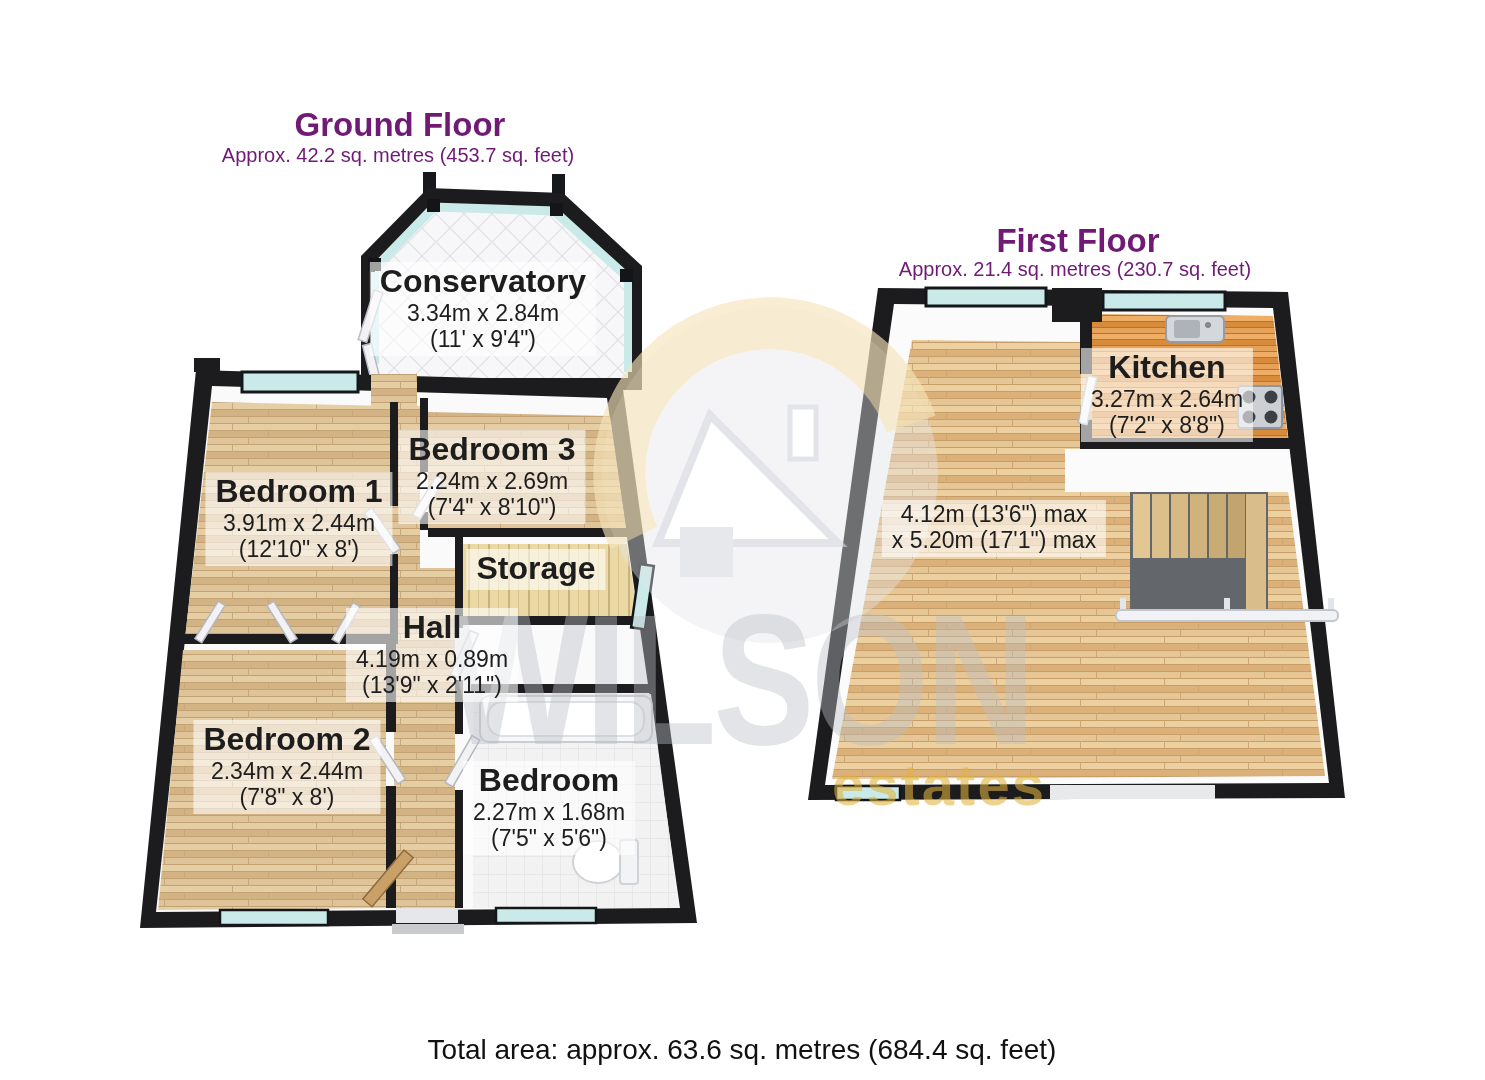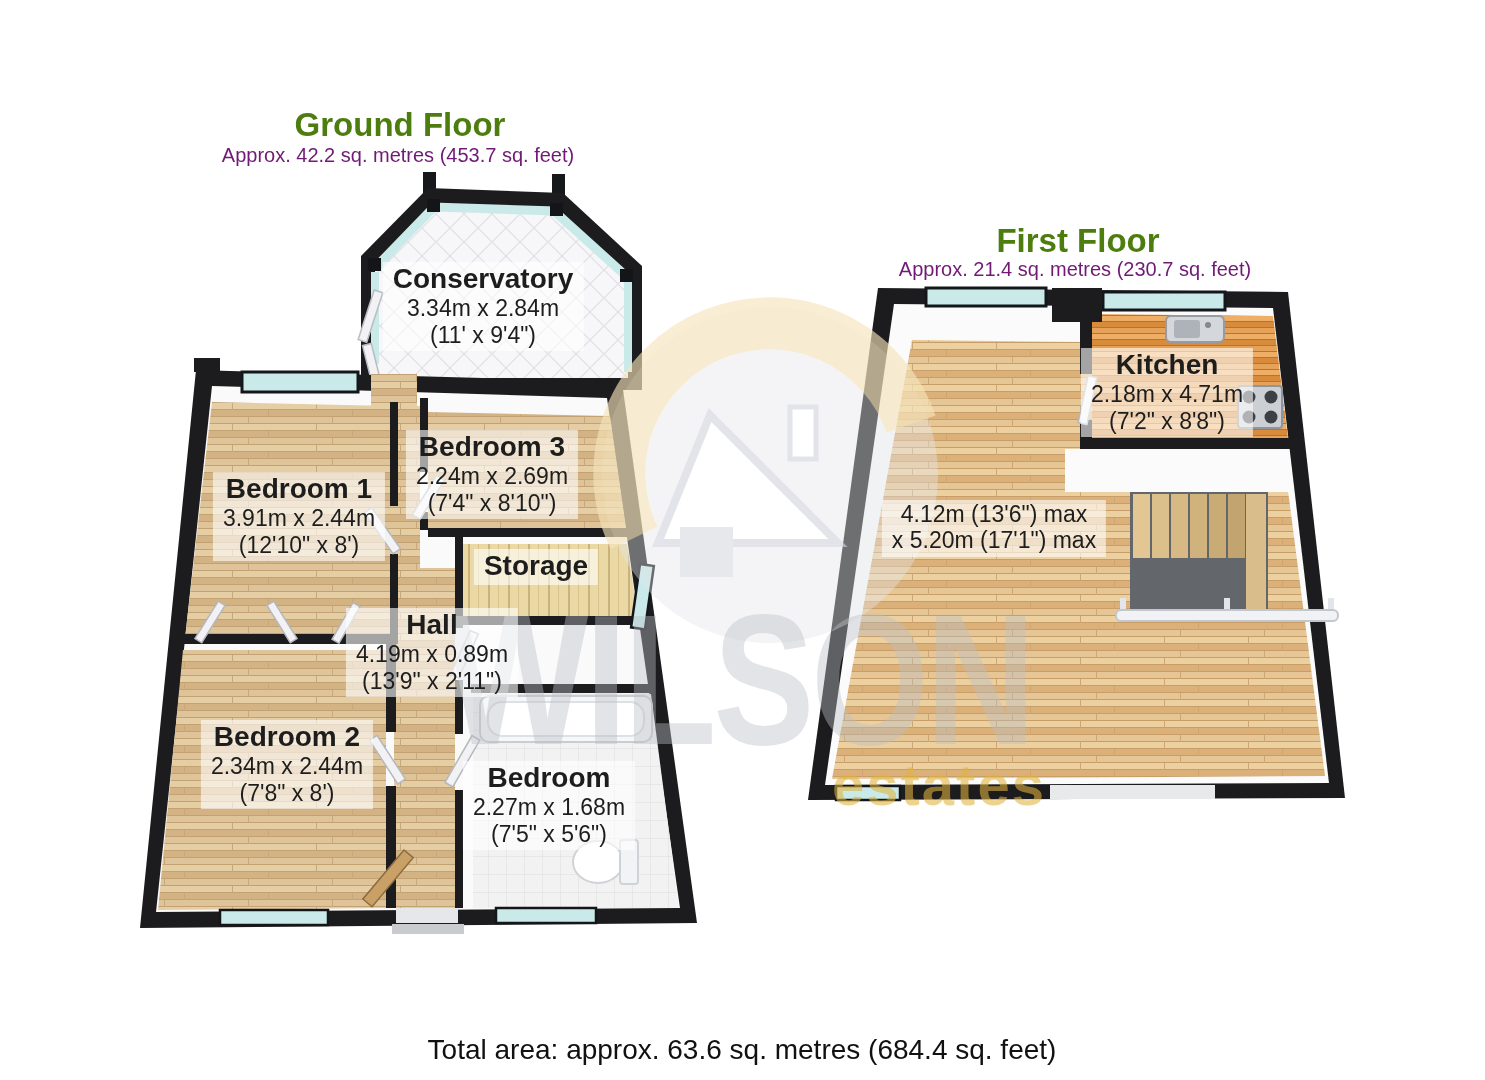--- a/index.html
+++ b/index.html
@@ -1,23 +1,23 @@
 <!DOCTYPE html>
 <html><head>
 <meta charset="utf-8">
 <style>
   html,body{margin:0;padding:0;background:#ffffff;}
   body{width:1485px;height:1080px;position:relative;overflow:hidden;
        font-family:"Liberation Sans", sans-serif;color:#1d1d1d;}
   .abs{position:absolute;}
   .ctr{transform:translateX(-50%);text-align:center;}
-  .floor-title{font-size:33px;font-weight:bold;color:#4d7c0f;white-space:nowrap;}
+  .floor-title{font-size:33px;font-weight:bold;color:#701a75;white-space:nowrap;}
   .floor-sub{font-size:20px;color:#701a75;white-space:nowrap;}
   .rlabel{background:rgba(255,255,255,0.6);padding:1px 10px 3px;z-index:30;}
-  .rname{font-size:28px;font-weight:bold;line-height:1.15;white-space:nowrap;}
+  .rname{font-size:32px;font-weight:bold;line-height:1.15;white-space:nowrap;}
   .rdim{font-size:23px;line-height:1.15;white-space:nowrap;}
   .total{font-size:28px;color:#111;white-space:nowrap;z-index:30;}
   .plan{z-index:5;}
   .wm{z-index:12;pointer-events:none;}
   .wm-word{font-size:185px;font-weight:bold;letter-spacing:-4px;line-height:1;
            color:rgba(186,190,198,0.42);transform:scaleX(0.82);transform-origin:left top;white-space:nowrap;}
   .wm-sub{font-size:58px;font-weight:bold;letter-spacing:2px;line-height:1;
           color:rgba(224,180,60,0.58);white-space:nowrap;margin-top:36px;}
   .titles{z-index:25;}
 </style>
@@ -250,21 +250,21 @@
   <div class="rdim">2.34m x 2.44m</div>
   <div class="rdim">(7'8" x 8')</div>
 </div>
 <div class="abs ctr rlabel" style="left:549px;top:761px">
   <div class="rname">Bedroom</div>
   <div class="rdim">2.27m x 1.68m</div>
   <div class="rdim">(7'5" x 5'6")</div>
 </div>
 <div class="abs ctr rlabel" style="left:1167px;top:348px">
   <div class="rname">Kitchen</div>
-  <div class="rdim">2.18m x 4.71m</div>
+  <div class="rdim">3.27m x 2.64m</div>
   <div class="rdim">(7'2" x 8'8")</div>
 </div>
 <div class="abs ctr rlabel" style="left:994px;top:500px">
   <div class="rdim">4.12m (13'6") max</div>
   <div class="rdim">x 5.20m (17'1") max</div>
 </div>
 
 <div class="abs ctr total" style="left:742px;top:1034px">Total area: approx. 63.6 sq. metres (684.4 sq. feet)</div>
 
 </body></html>

